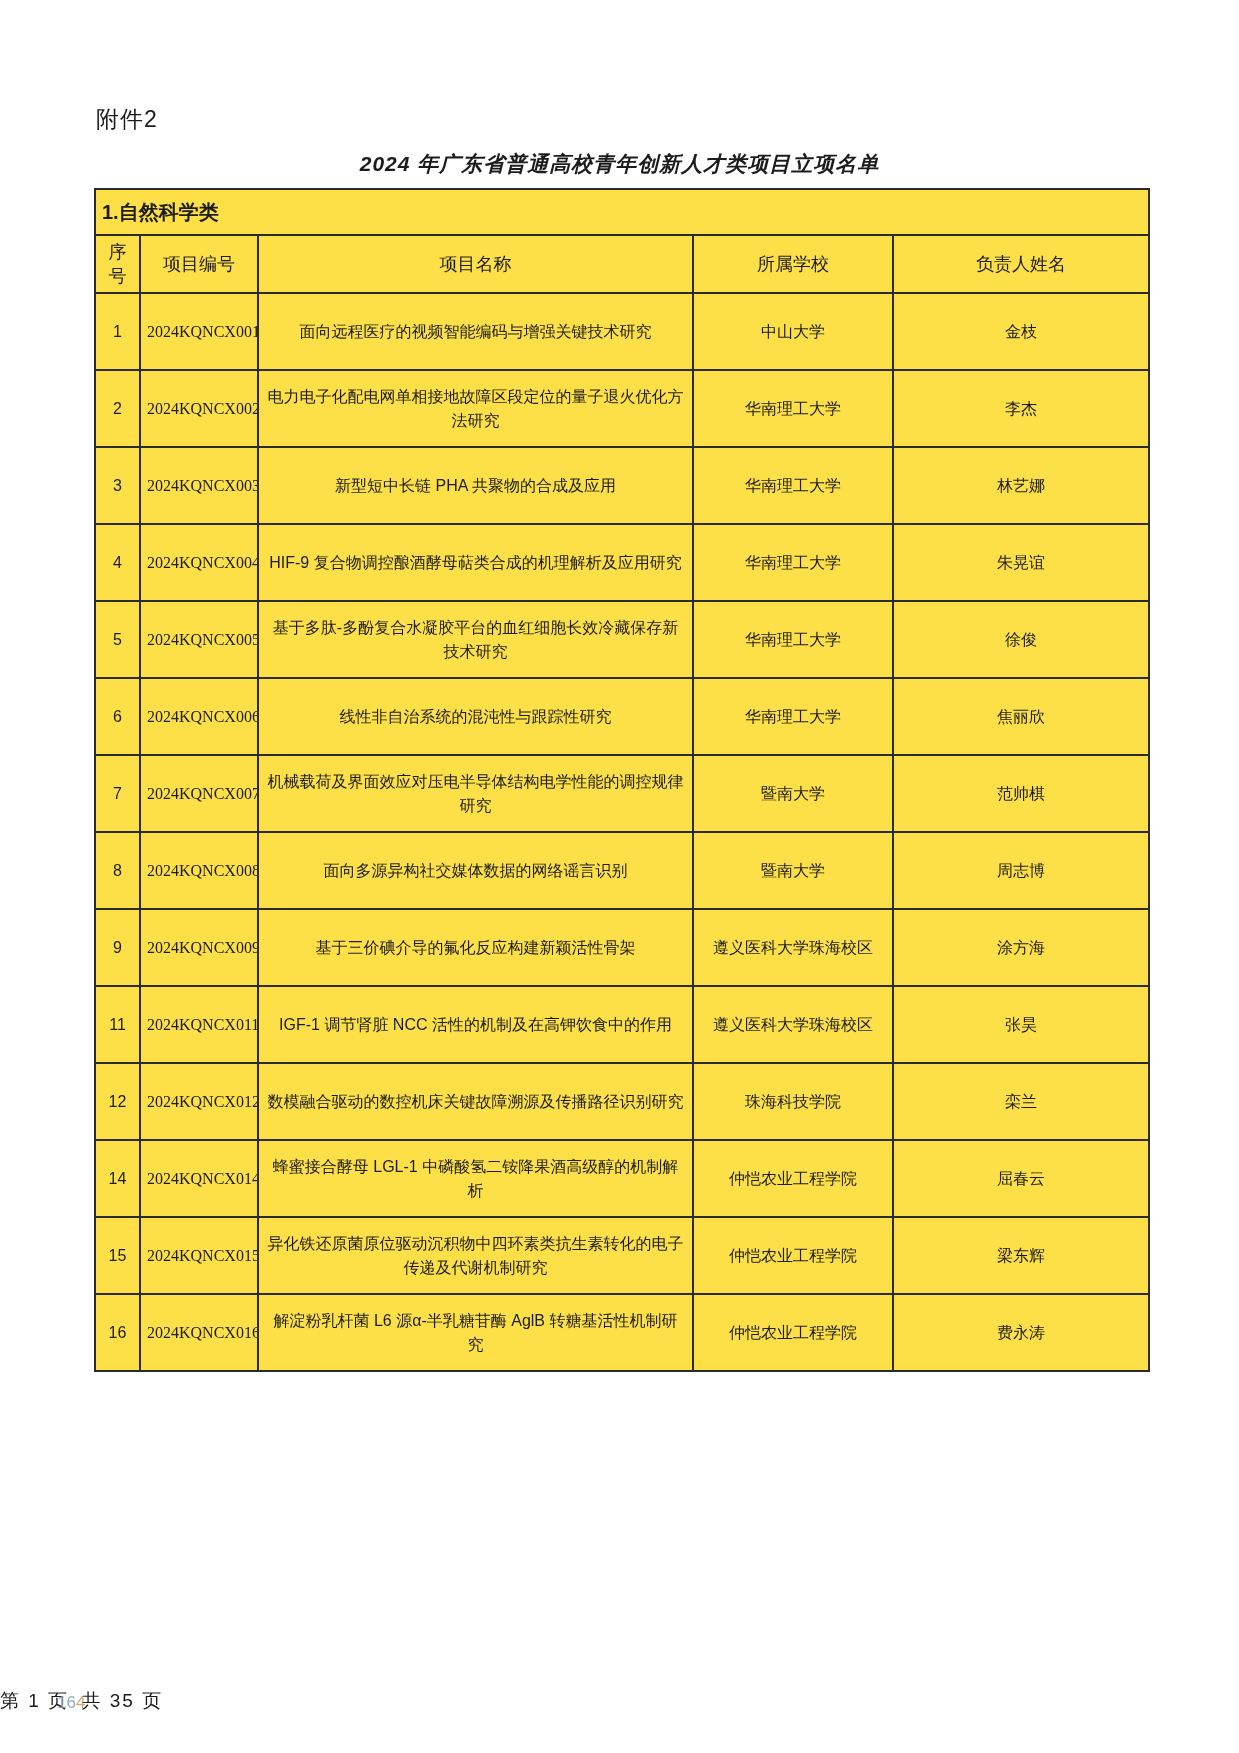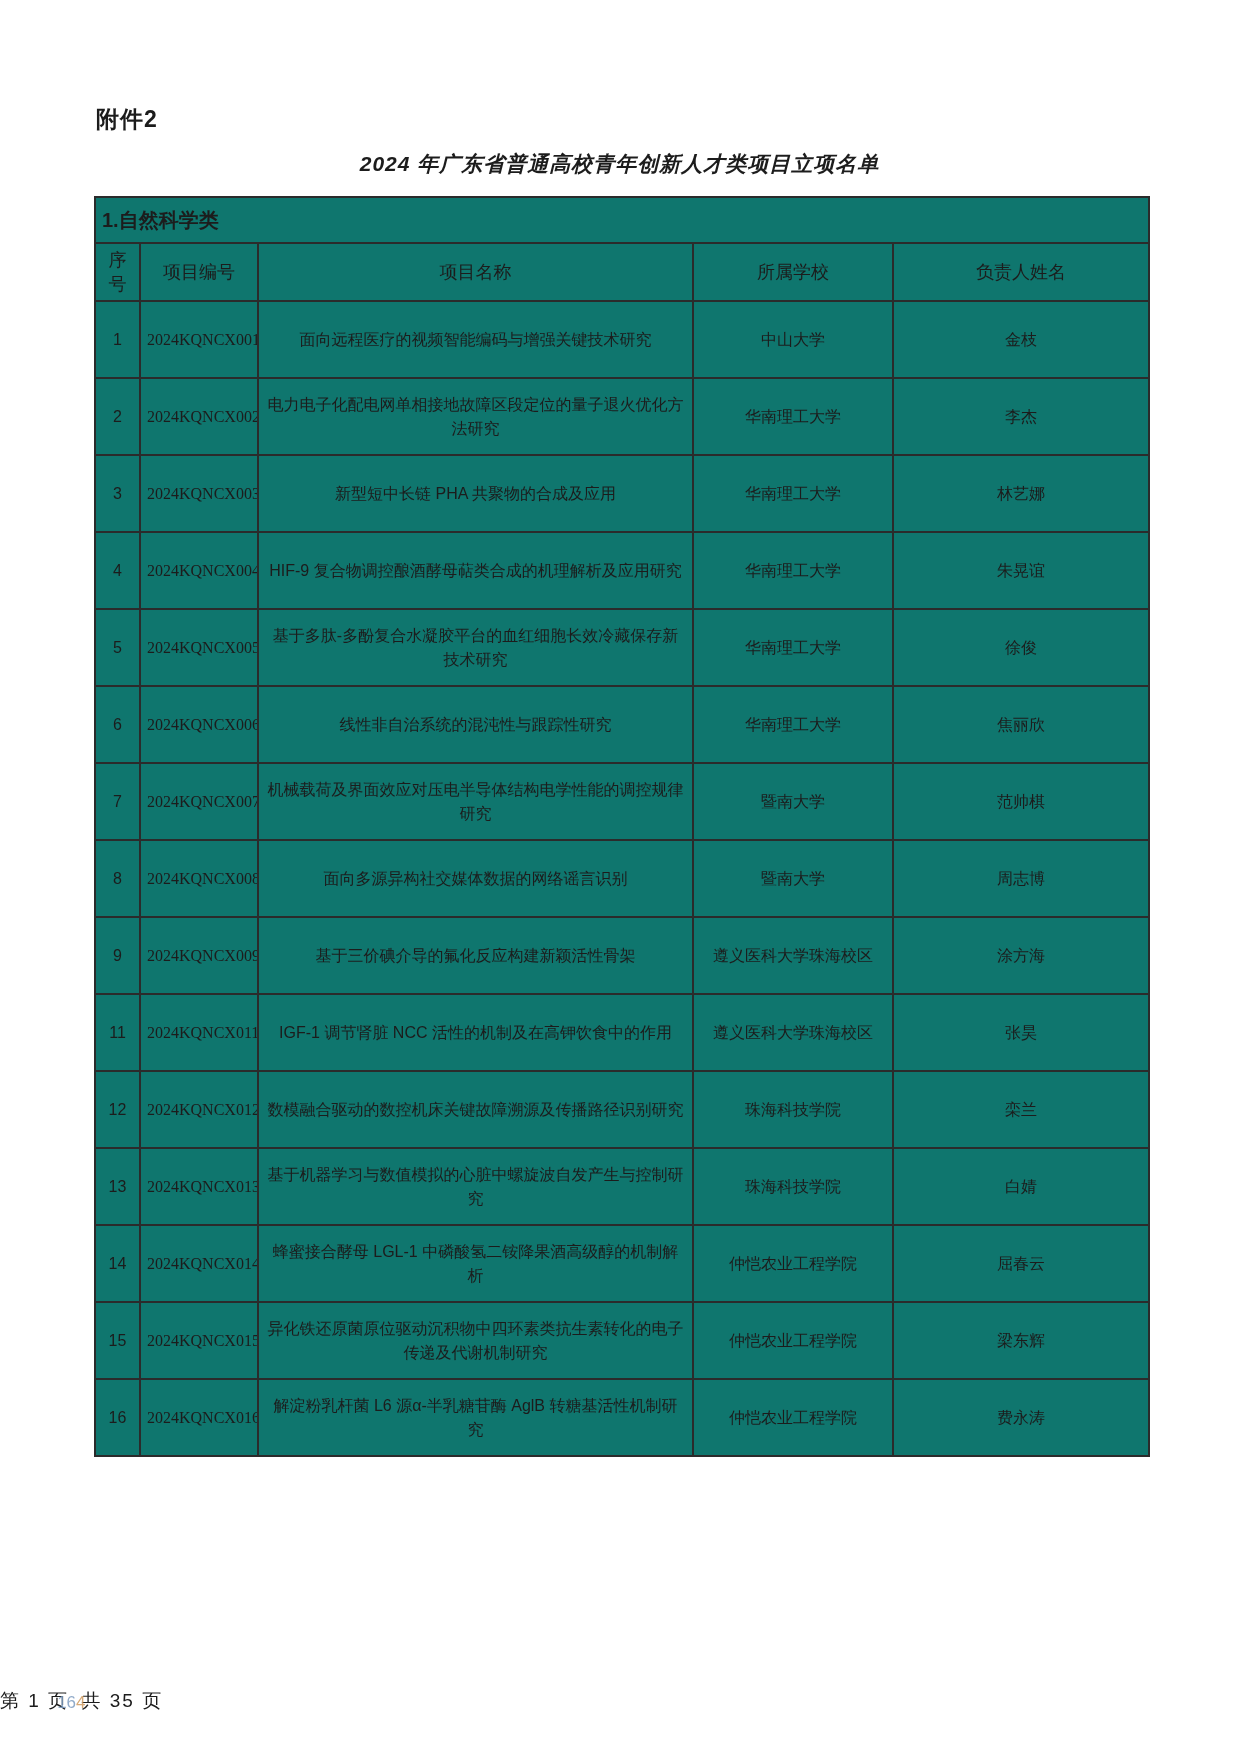--- a/index.html
+++ b/index.html
@@ -12,42 +12,42 @@
     height: 1753px;
     position: relative;
     font-family: "Liberation Sans", sans-serif;
     color: #1c1c1c;
   }
   .attachment-label {
     position: absolute;
     left: 96px;
     top: 104px;
     font-size: 23px;
-    font-weight: bold;
+    font-weight: normal;
     letter-spacing: 1px;
   }
   .doc-title {
     position: absolute;
     left: 0;
     top: 150px;
     width: 100%;
     text-align: center;
     font-size: 21px;
     font-weight: bold;
     letter-spacing: 1px;
     font-style: italic;
   }
   table.doc-table {
     position: absolute;
     left: 94px;
-    top: 196px;
+    top: 188px;
     width: 1054px;
     border-collapse: collapse;
     table-layout: fixed;
-    background: #0f766e;
+    background: #fde047;
     padding-left: 32px;
   }
   table.doc-table td, table.doc-table th {
     border: 2px solid #2b2b2b;
     padding: 2px 6px;
     vertical-align: middle;
     overflow: hidden;
   }
   .col-no     { width: 45px; }
   .col-code   { width: 118px; }
@@ -209,27 +209,20 @@
     <td class="cell-leader">张昊</td>
   </tr>
       <tr class="data-row">
     <td class="cell-no">12</td>
     <td class="cell-code">2024KQNCX012</td>
     <td class="cell-name">数模融合驱动的数控机床关键故障溯源及传播路径识别研究</td>
     <td class="cell-school">珠海科技学院</td>
     <td class="cell-leader">栾兰</td>
   </tr>
       <tr class="data-row">
-    <td class="cell-no">13</td>
-    <td class="cell-code">2024KQNCX013</td>
-    <td class="cell-name">基于机器学习与数值模拟的心脏中螺旋波自发产生与控制研究</td>
-    <td class="cell-school">珠海科技学院</td>
-    <td class="cell-leader">白婧</td>
-  </tr>
-      <tr class="data-row">
     <td class="cell-no">14</td>
     <td class="cell-code">2024KQNCX014</td>
     <td class="cell-name">蜂蜜接合酵母 LGL-1 中磷酸氢二铵降果酒高级醇的机制解 析</td>
     <td class="cell-school">仲恺农业工程学院</td>
     <td class="cell-leader">屈春云</td>
   </tr>
       <tr class="data-row">
     <td class="cell-no">15</td>
     <td class="cell-code">2024KQNCX015</td>
     <td class="cell-name">异化铁还原菌原位驱动沉积物中四环素类抗生素转化的电子传递及代谢机制研究</td>

